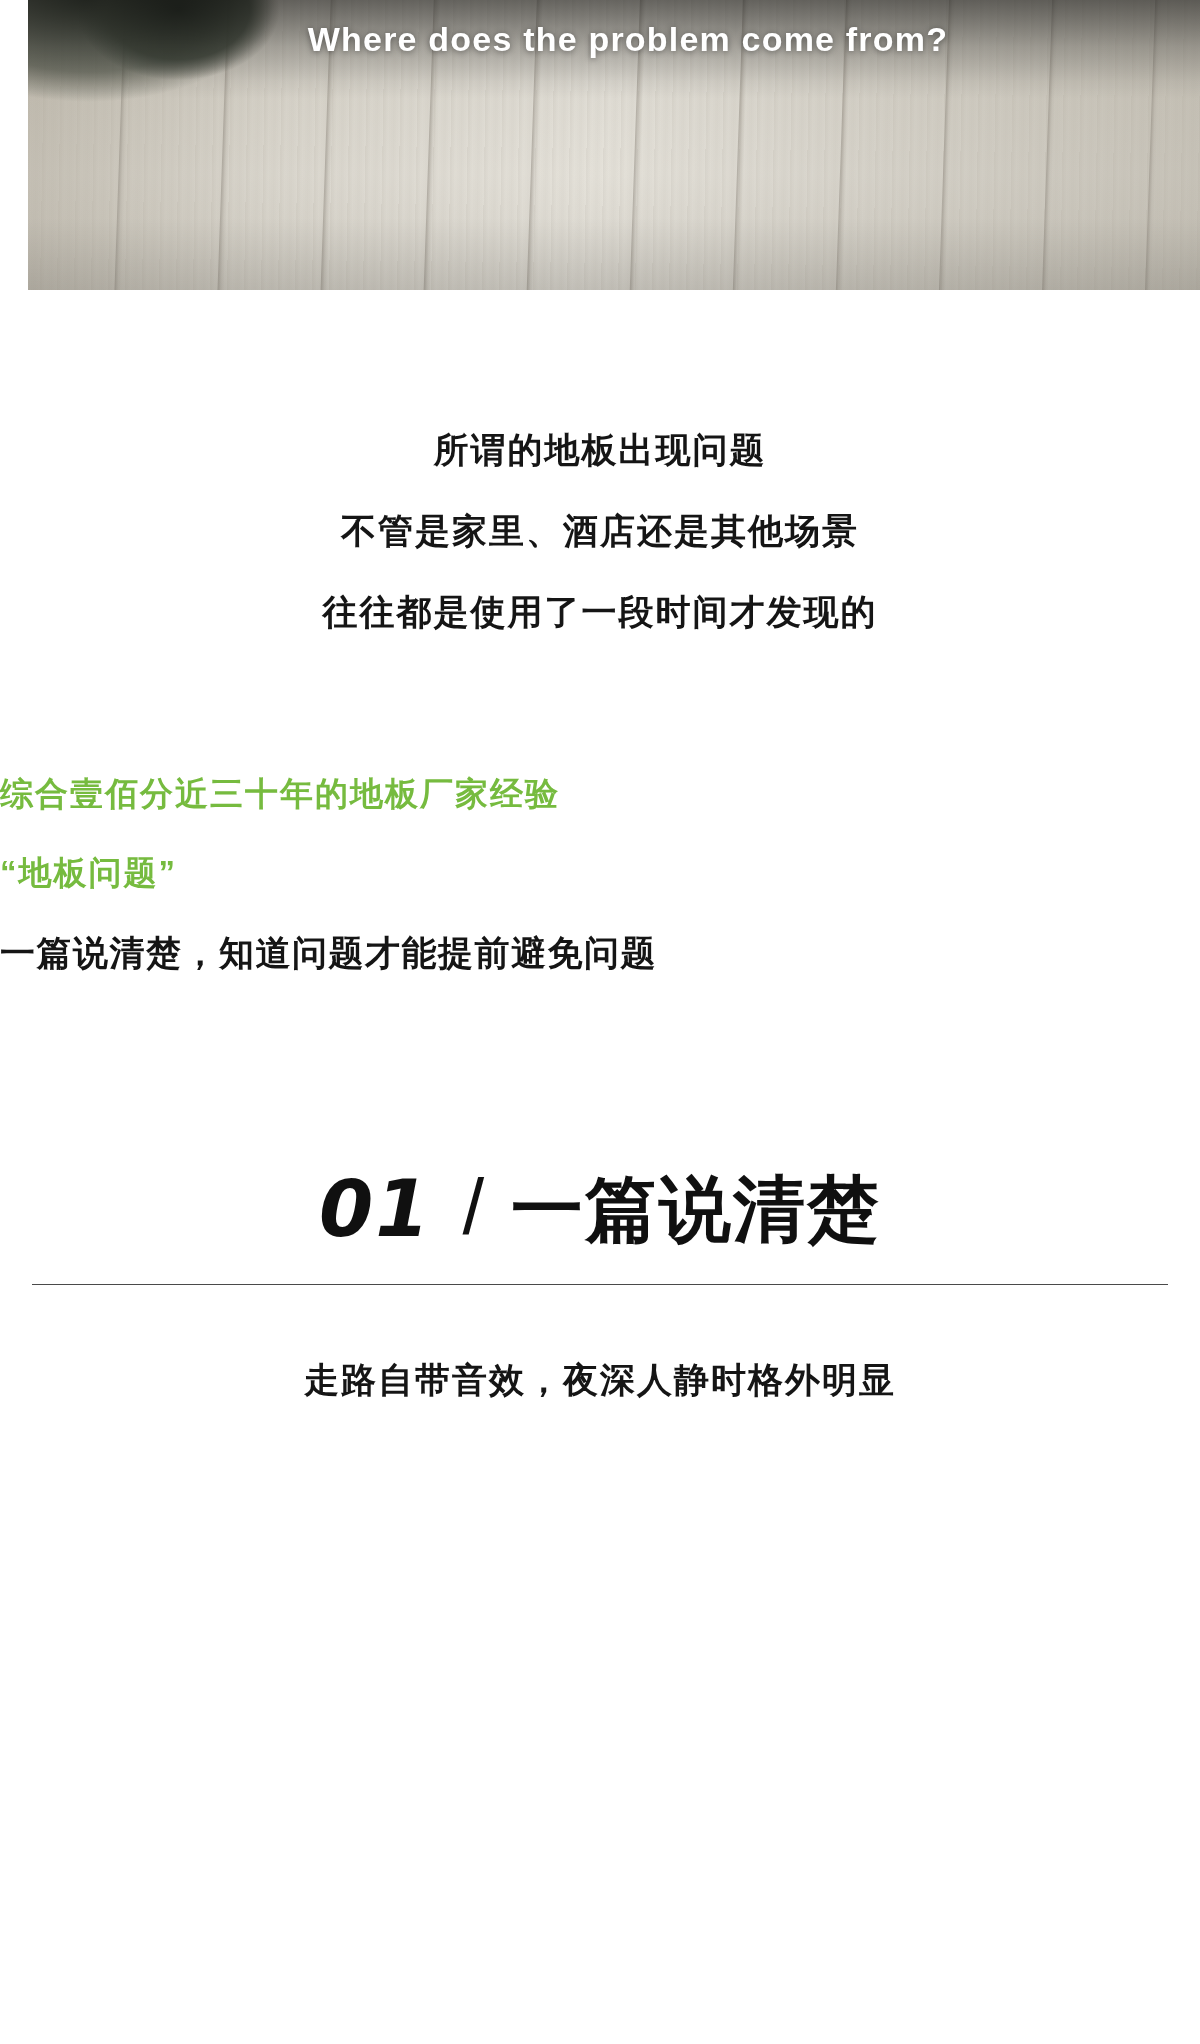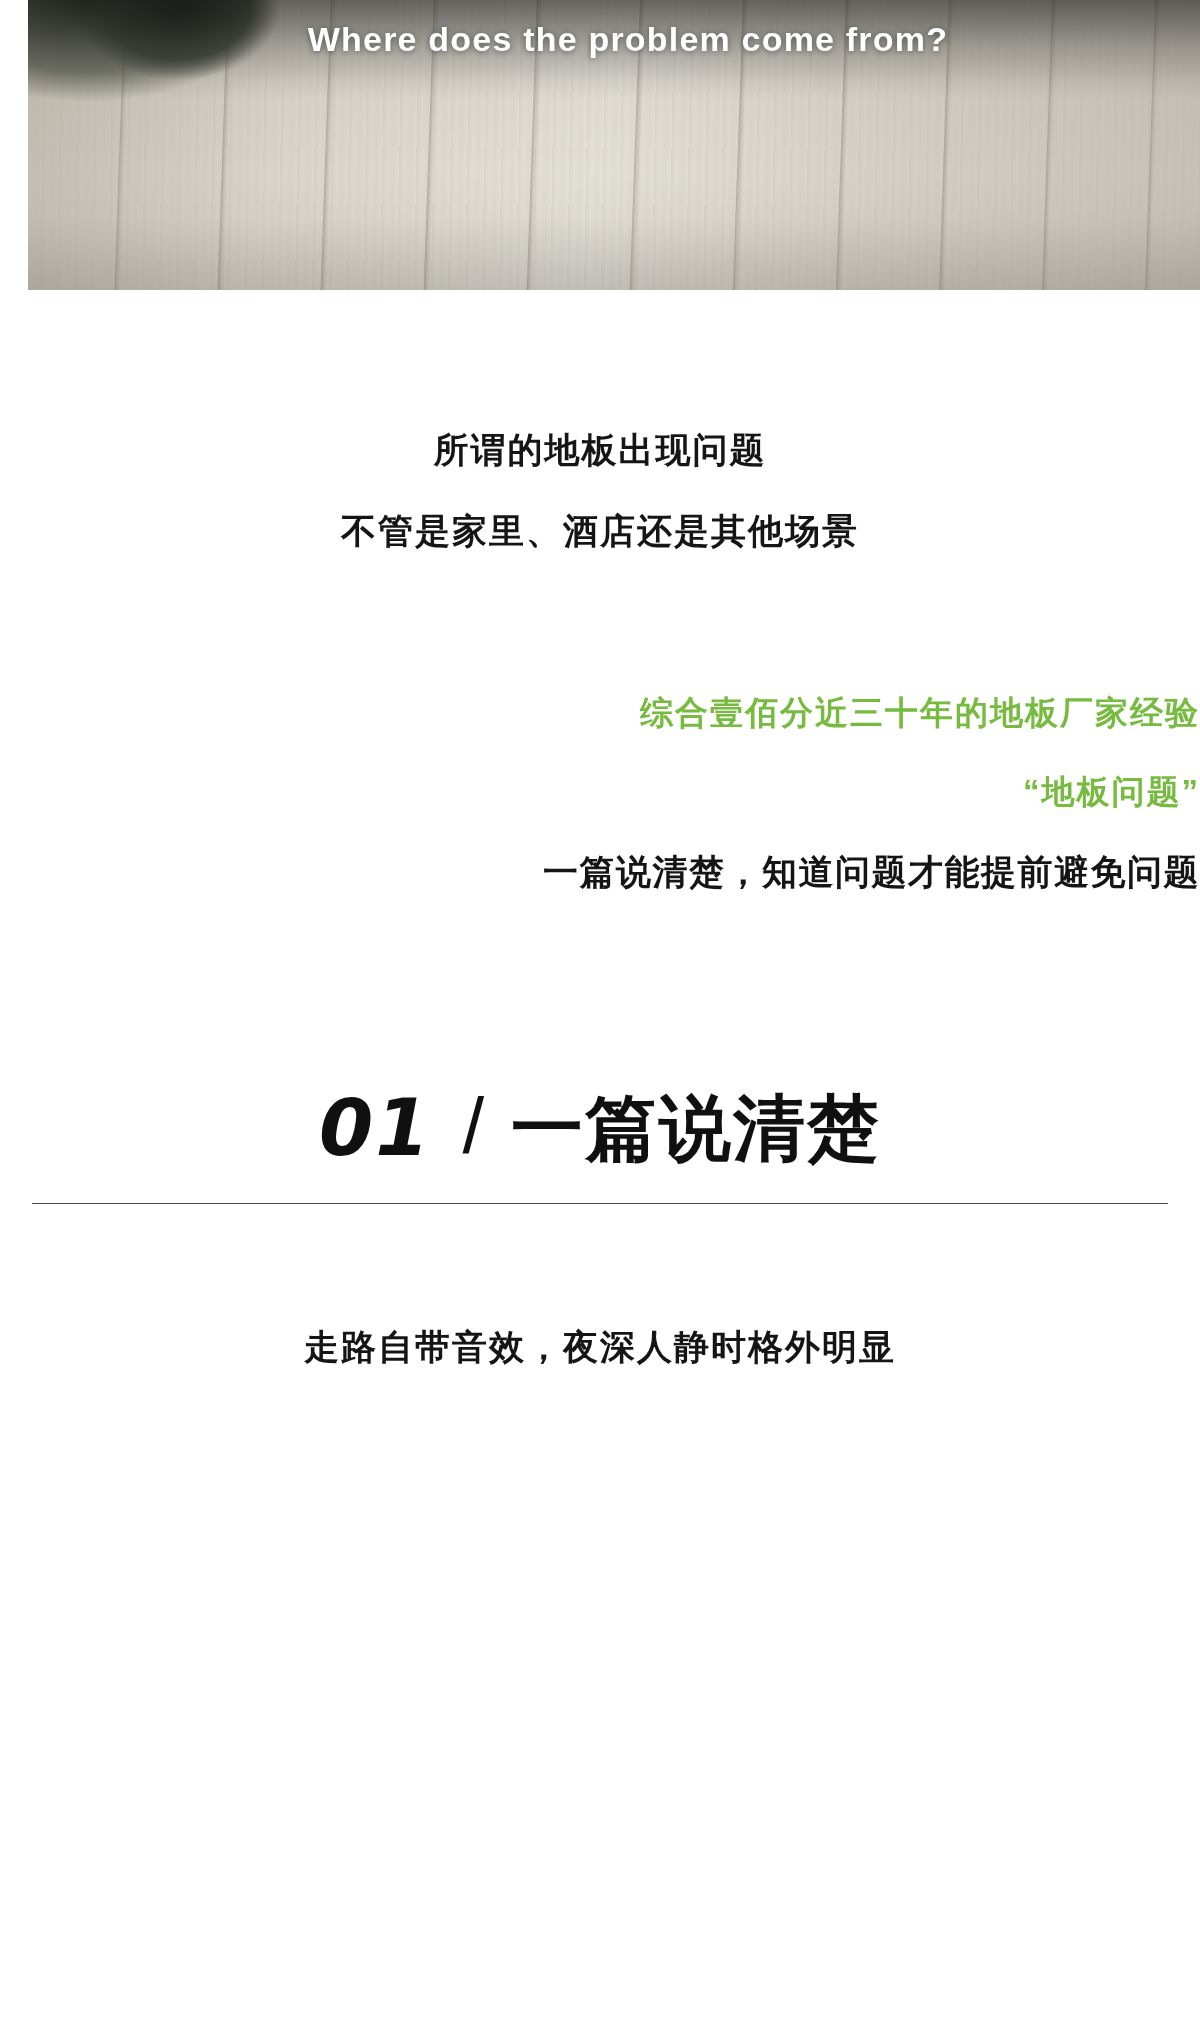--- a/index.html
+++ b/index.html
@@ -87,21 +87,21 @@
     font-weight: bold;
     letter-spacing: 2px;
     color: #151515;
     line-height: 1.0;
     margin-bottom: 46px;
   }
   .line-lg:last-child { margin-bottom: 0; }
 
   .block-summary {
     margin-top: 148px;
-    text-align: right;
+    text-align: left;
   }
   .line-green {
     font-size: 33px;
     font-weight: bold;
     letter-spacing: 2px;
     color: #76bb3f;
     line-height: 1.0;
     margin-bottom: 46px;
   }
   .line-dark {
@@ -155,21 +155,21 @@
   .sec-en {
     text-align: center;
     margin-top: 26px;
     font-size: 35px;
     font-weight: 300;
     letter-spacing: 2px;
     color: #242424;
   }
 
   .block-caption {
-    margin-top: 120px;
+    margin-top: 72px;
     text-align: center;
     font-size: 35px;
     font-weight: bold;
     letter-spacing: 2px;
     color: #151515;
     padding-bottom: 40px;
     font-family: Liberation Serif, serif;
   }
 </style>
 </head>
@@ -179,20 +179,21 @@
 
   <div class="hero">
     <div class="hero-photo"></div>
     <div class="hero-vignette"></div>
     <div class="hero-title">Where does the problem come from?</div>
   </div>
 
   <div class="block-intro">
     <div class="line-lg">所谓的地板出现问题</div>
     <div class="line-lg">不管是家里、酒店还是其他场景</div>
+    <div class="line-lg">往往都是使用了一段时间才发现的</div>
   </div>
 
   <div class="block-summary">
     <div class="line-green">综合壹佰分近三十年的地板厂家经验</div>
     <div class="line-green">“地板问题”</div>
     <div class="line-dark last">一篇说清楚，知道问题才能提前避免问题</div>
   </div>
 
   <div class="section-head">
     <span class="sec-num">01</span>

